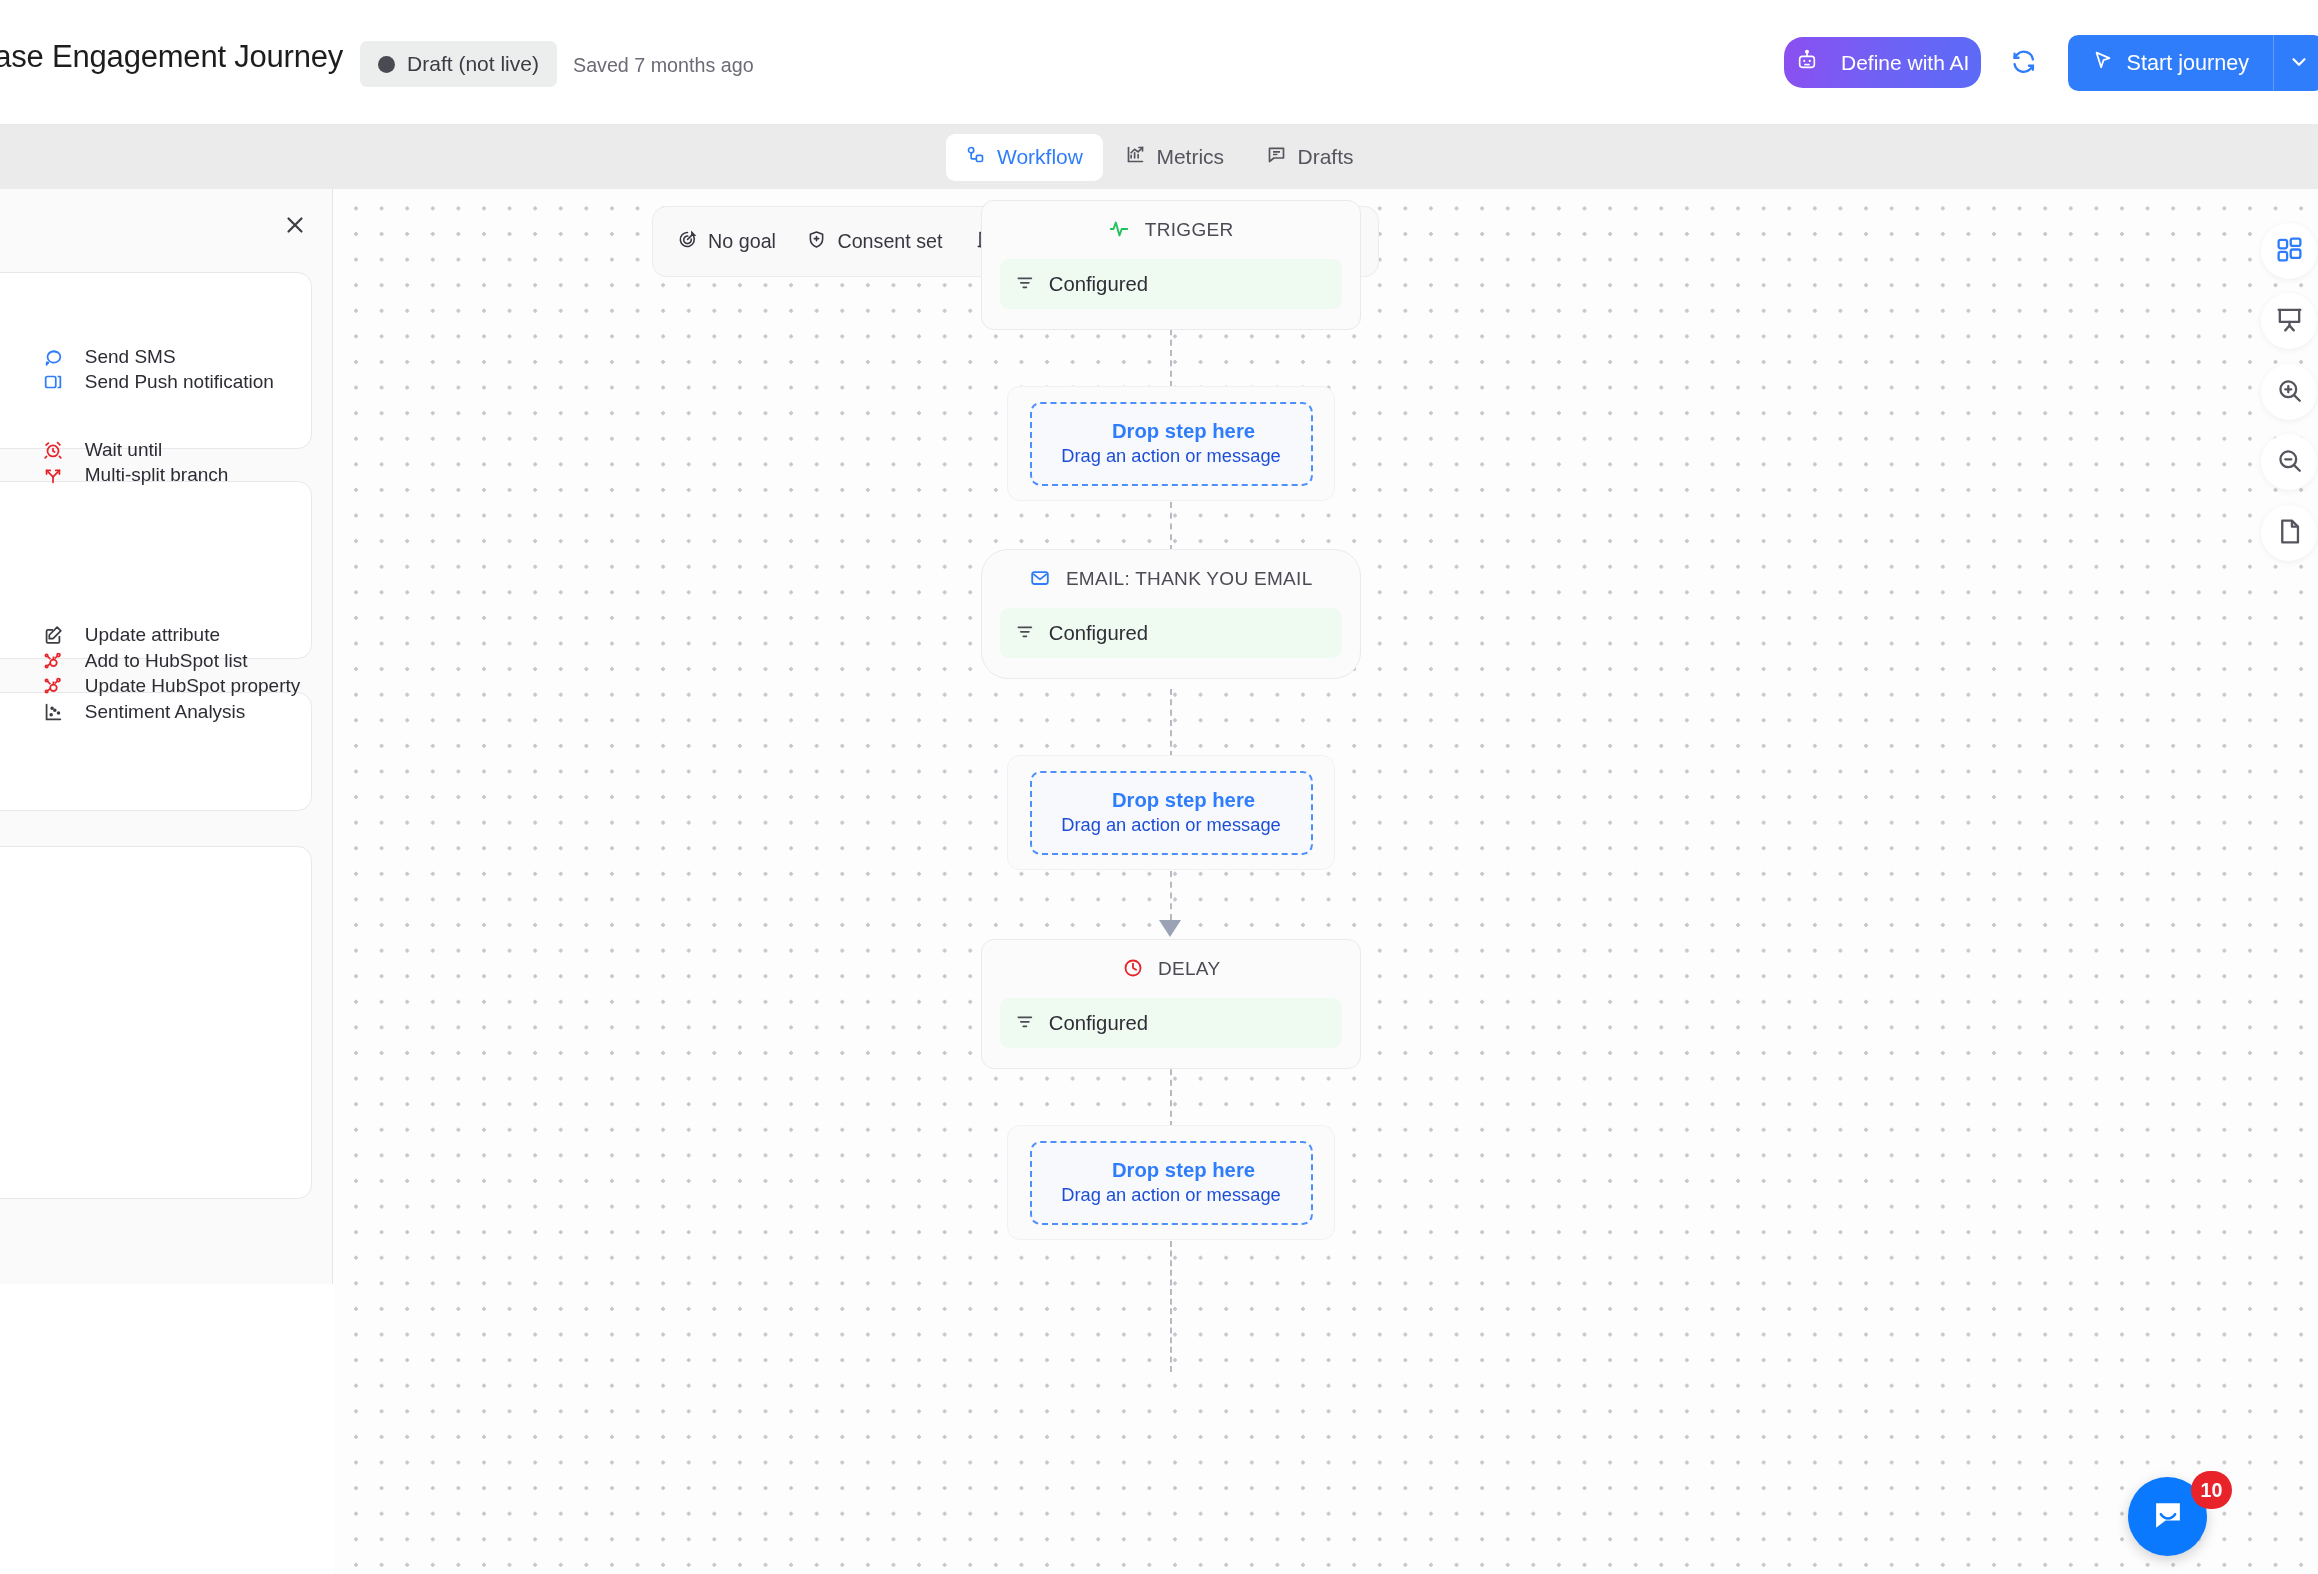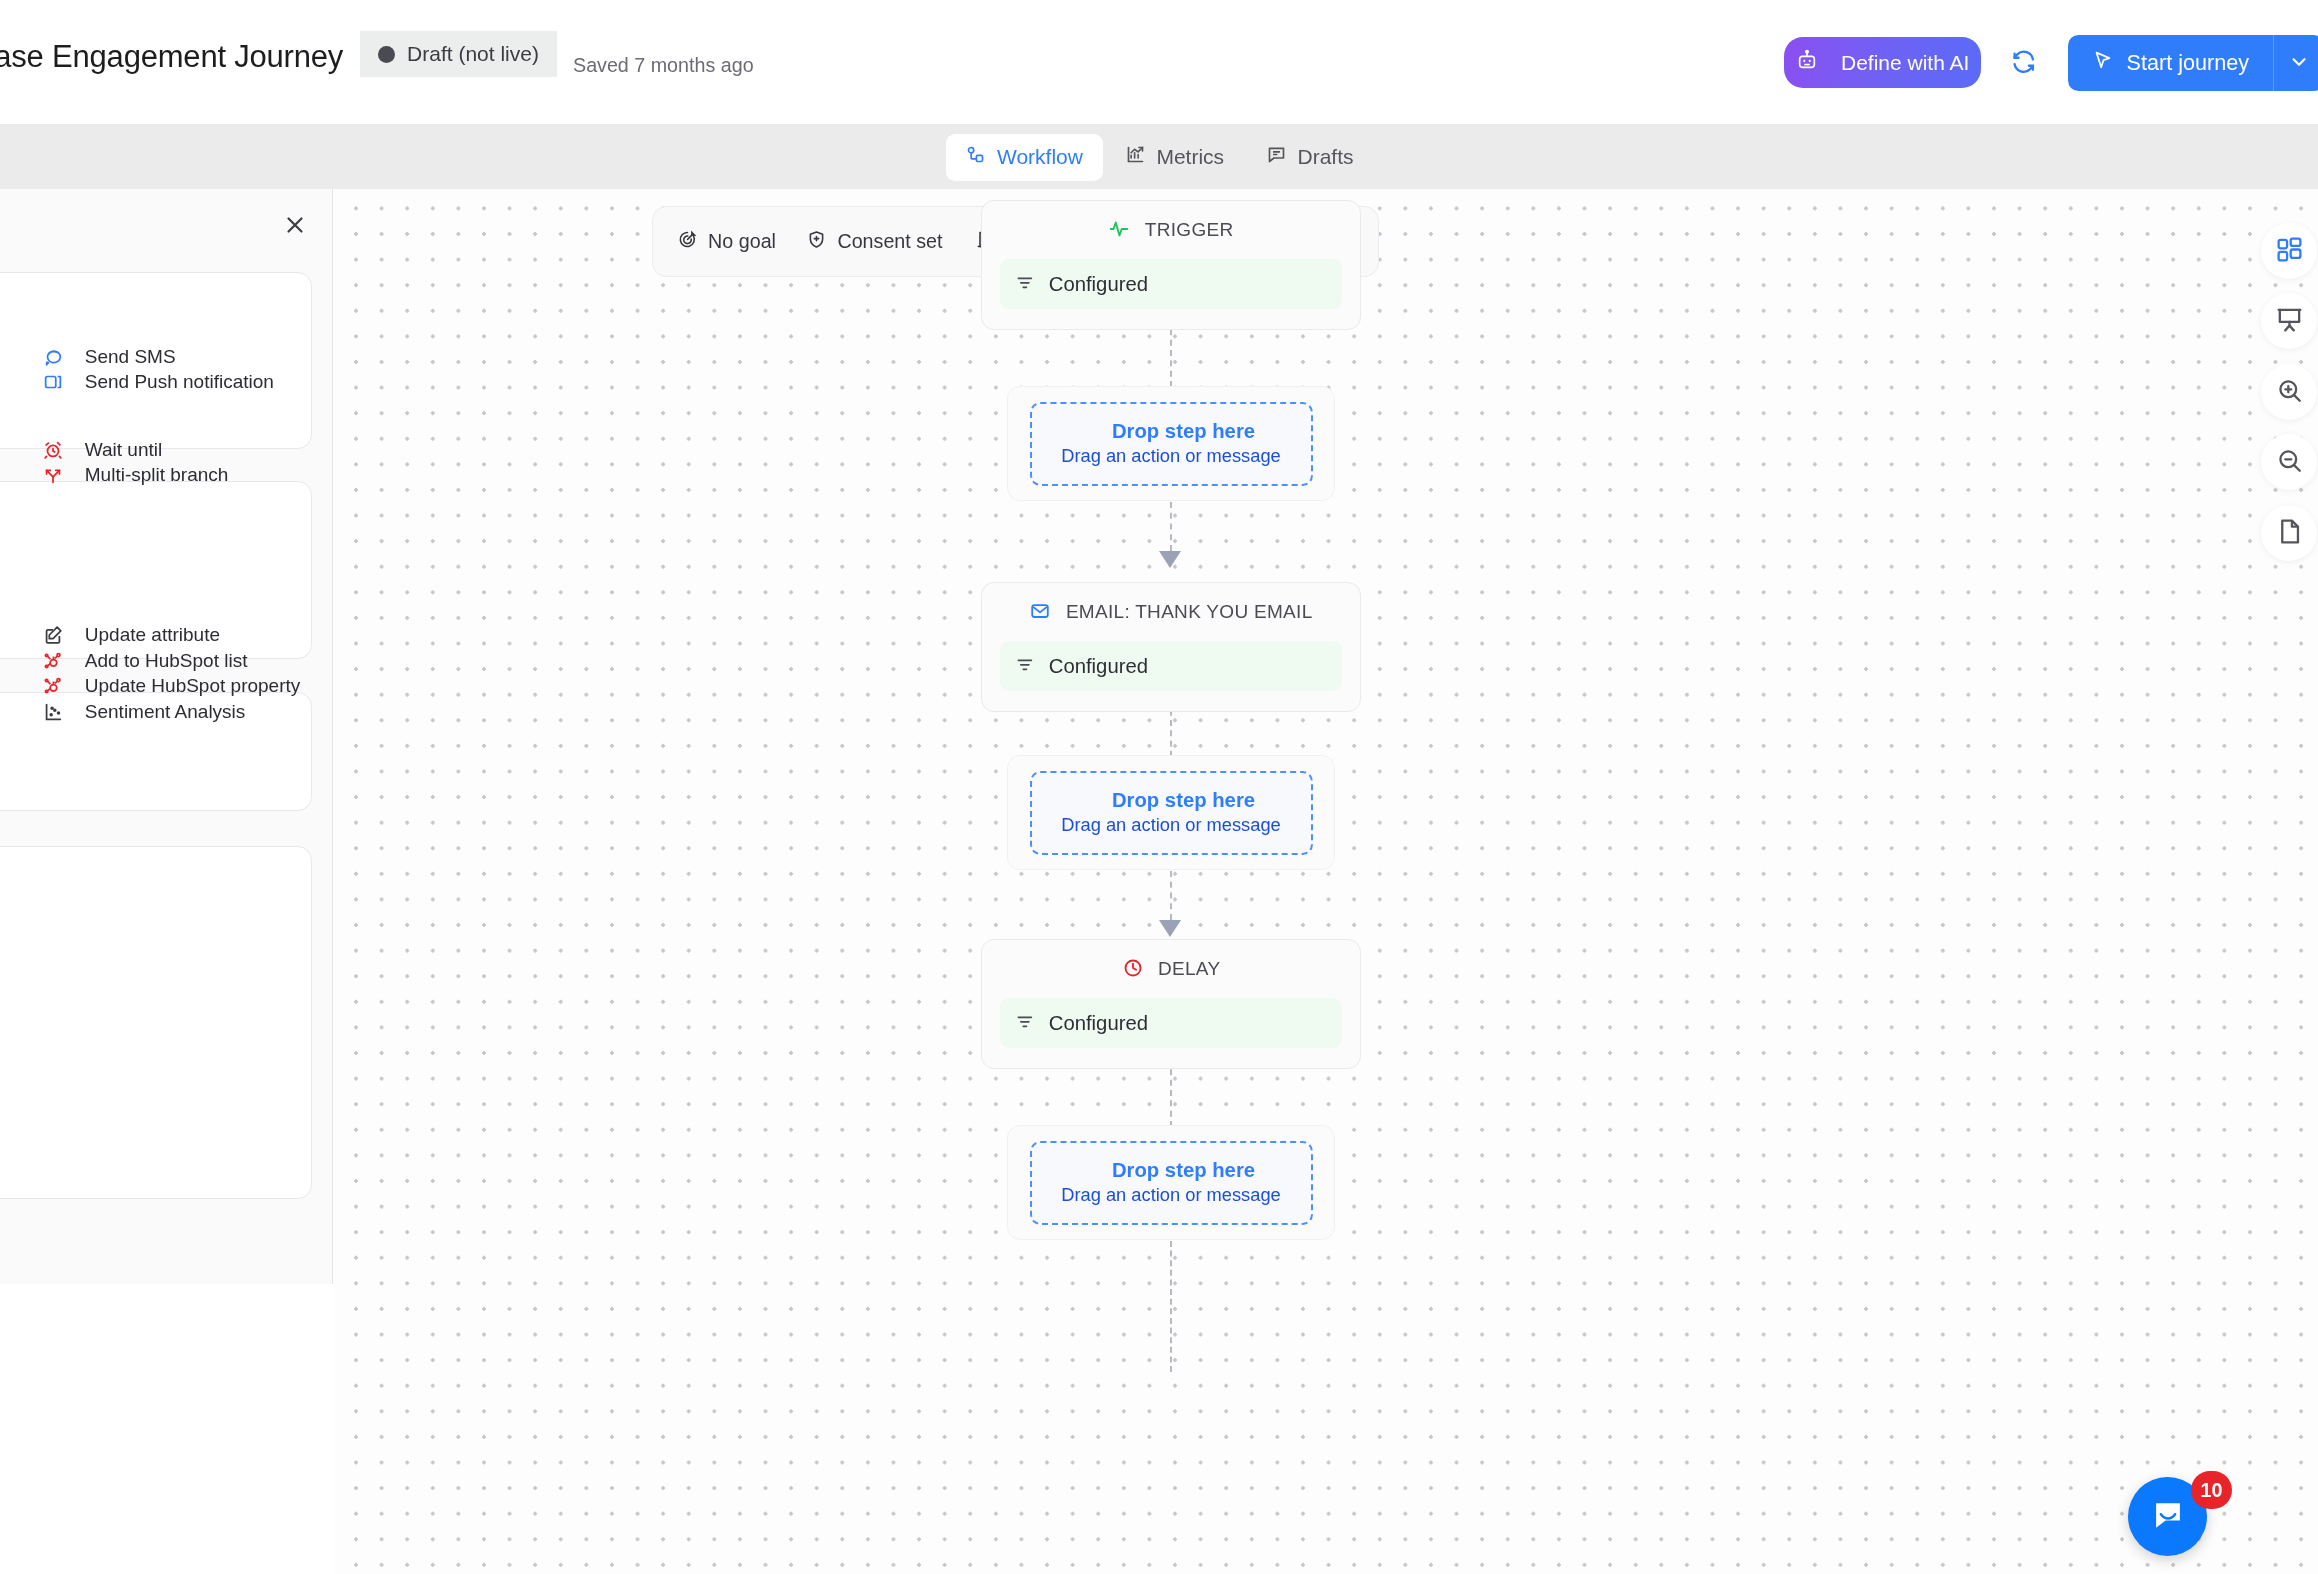--- a/index.html
+++ b/index.html
@@ -17,23 +17,23 @@
     background: #ffffff;
     border-bottom: 0.7px solid #e9e9ec;
     display: flex; align-items: center;
   }
   .title {
     position: absolute; left: -31px; top: 39px;
     font-size: 31px; font-weight: 400; color: #1d1d1f;
     letter-spacing: -0.2px; white-space: nowrap;
   }
   .status-pill {
-    position: absolute; left: 360px; top: 31px;
+    position: absolute; left: 360px; top: 41px;
     height: 46px; padding: 0 18.3px;
-    background: #eceded; border-radius: 0;
+    background: #eceded; border-radius: 7px;
     display: flex; align-items: center; gap: 11.8px;
   }
   .status-dot { width: 17px; height: 17px; border-radius: 50%; background: #4a4a52; flex: none; }
   .status-pill span { font-size: 21px; color: #3c3c43; white-space: nowrap; }
   .saved-text {
     position: absolute; left: 573px; top: 54px;
     font-size: 19.7px; color: #6b6b76; white-space: nowrap;
   }
 
   .btn-ai {
@@ -482,21 +482,21 @@
     </div>
   </div>
 
   <div class="drop-wrap" style="left:673px; top:197px;">
     <div class="drop-zone">
       <div class="drop-title">Drop step here</div>
       <div class="drop-sub">Drag an action or message</div>
     </div>
   </div>
 
-  <div class="node" style="left:647px; top:393px;">
+  <div class="node" style="left:647px; top:360px;border-radius:27px;">
     <div class="node-head">
       <span>
         <svg width="22" height="22" viewBox="0 0 24 24" fill="none" stroke="#2f7dfb" stroke-width="2" stroke-linejoin="round">
             <rect x="3.5" y="5.5" width="17" height="13" rx="2.4"></rect>
             <path d="M4.5 7.5l7.5 6 7.5-6"></path>
           </svg>
       </span>
       <span class="node-title">EMAIL: THANK YOU EMAIL</span>
     </div>
     <div class="node-status">

